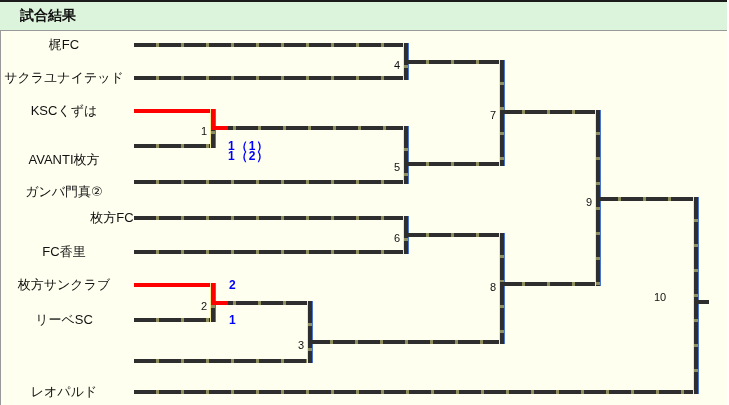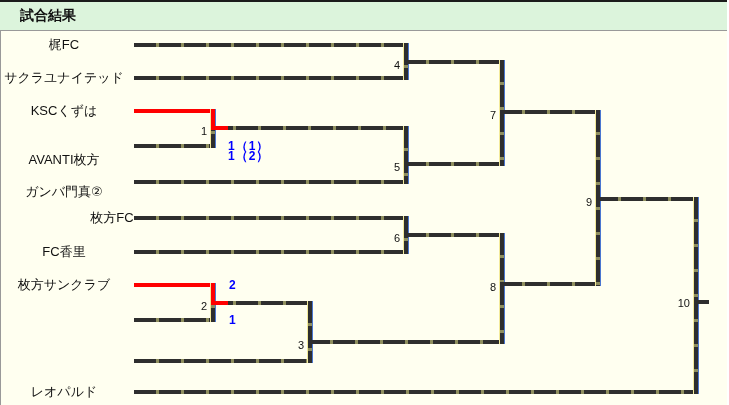--- a/index.html
+++ b/index.html
@@ -72,20 +72,21 @@
       <div class="team-label" style="top: 151px;">AVANTI枚方</div>
       <div class="hline" style="left: 134px; top: 144px; width: 81px;"></div>
       <div class="team-label" style="top: 173px; margin-top: 10px;">ガンバ門真②</div>
       <div class="hline" style="left: 134px; top: 180px; width: 274px;"></div>
       <div class="team-label" style="top: 209px; margin-left: 48px;">枚方FC</div>
       <div class="hline" style="left: 134px; top: 216px; width: 274px;"></div>
       <div class="team-label" style="top: 243px;">FC香里</div>
       <div class="hline" style="left: 134px; top: 250px; width: 274px;"></div>
       <div class="team-label" style="top: 276px;">枚方サンクラブ</div>
       <div class="hline red" style="left: 134px; top: 283px; width: 81px;"></div>
+      <div class="team-label" style="top: 311px;">リーベSC</div>
       <div class="hline" style="left: 134px; top: 318px; width: 81px;"></div>
       <div class="hline" style="left: 134px; top: 359px; width: 178px;"></div>
       <div class="team-label" style="top: 383px;">レオパルド</div>
       <div class="hline" style="left: 134px; top: 390px; width: 564px;"></div>
       <div class="vline" style="left: 211px; top: 109px; height: 39px;"></div>
       <div class="hline" style="left: 211px; top: 126px; width: 197px;"></div>
       <div class="vline red" style="left: 211px; top: 109px; height: 21px;"></div>
       <div class="hline red" style="left: 211px; top: 126px; width: 17px;"></div>
       <div class="match-num" style="left: 147px; top: 124px;">1</div>
       <div class="vline" style="left: 211px; top: 283px; height: 39px;"></div>
@@ -109,19 +110,19 @@
       <div class="hline" style="left: 500px; top: 110px; width: 100px;"></div>
       <div class="match-num" style="left: 436px; top: 108px;">7</div>
       <div class="vline" style="left: 500px; top: 233px; height: 111px;"></div>
       <div class="hline" style="left: 500px; top: 282px; width: 100px;"></div>
       <div class="match-num" style="left: 436px; top: 280px;">8</div>
       <div class="vline" style="left: 596px; top: 110px; height: 176px;"></div>
       <div class="hline" style="left: 596px; top: 197px; width: 102px;"></div>
       <div class="match-num" style="left: 532px; top: 195px;">9</div>
       <div class="vline" style="left: 694px; top: 197px; height: 197px;"></div>
       <div class="hline" style="left: 694px; top: 300px; width: 15px;"></div>
-      <div class="match-num" style="left: 630px; top: 296px;">10</div>
+      <div class="match-num" style="left: 630px; top: 290px; text-align: center;">10</div>
       <div class="score" style="left: 228px; top: 112px; margin-top: 36px;">1（2）</div>
       <div class="score" style="left: 228px; top: 138px;">1（1）</div>
       <div class="score" style="left: 229px; top: 277px;">2</div>
       <div class="score" style="left: 229px; top: 312px;">1</div>
     </div>
 </div>
 
 </body></html>

